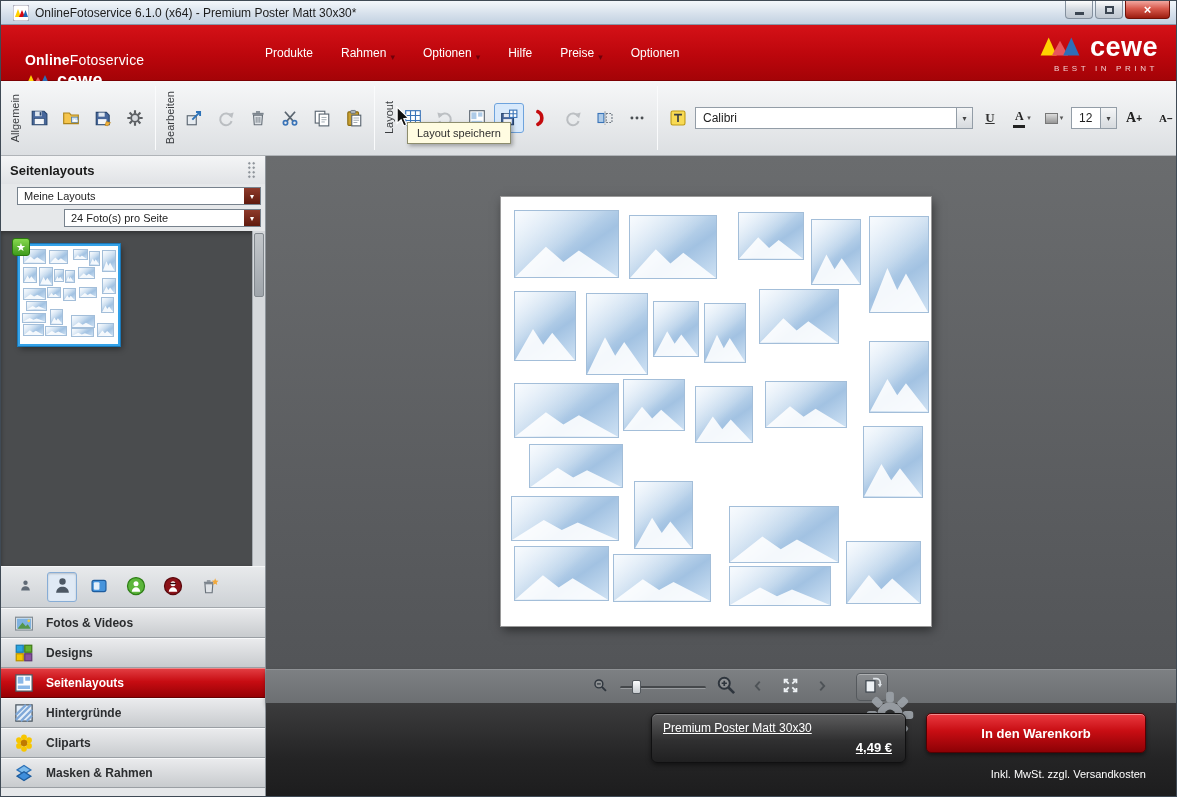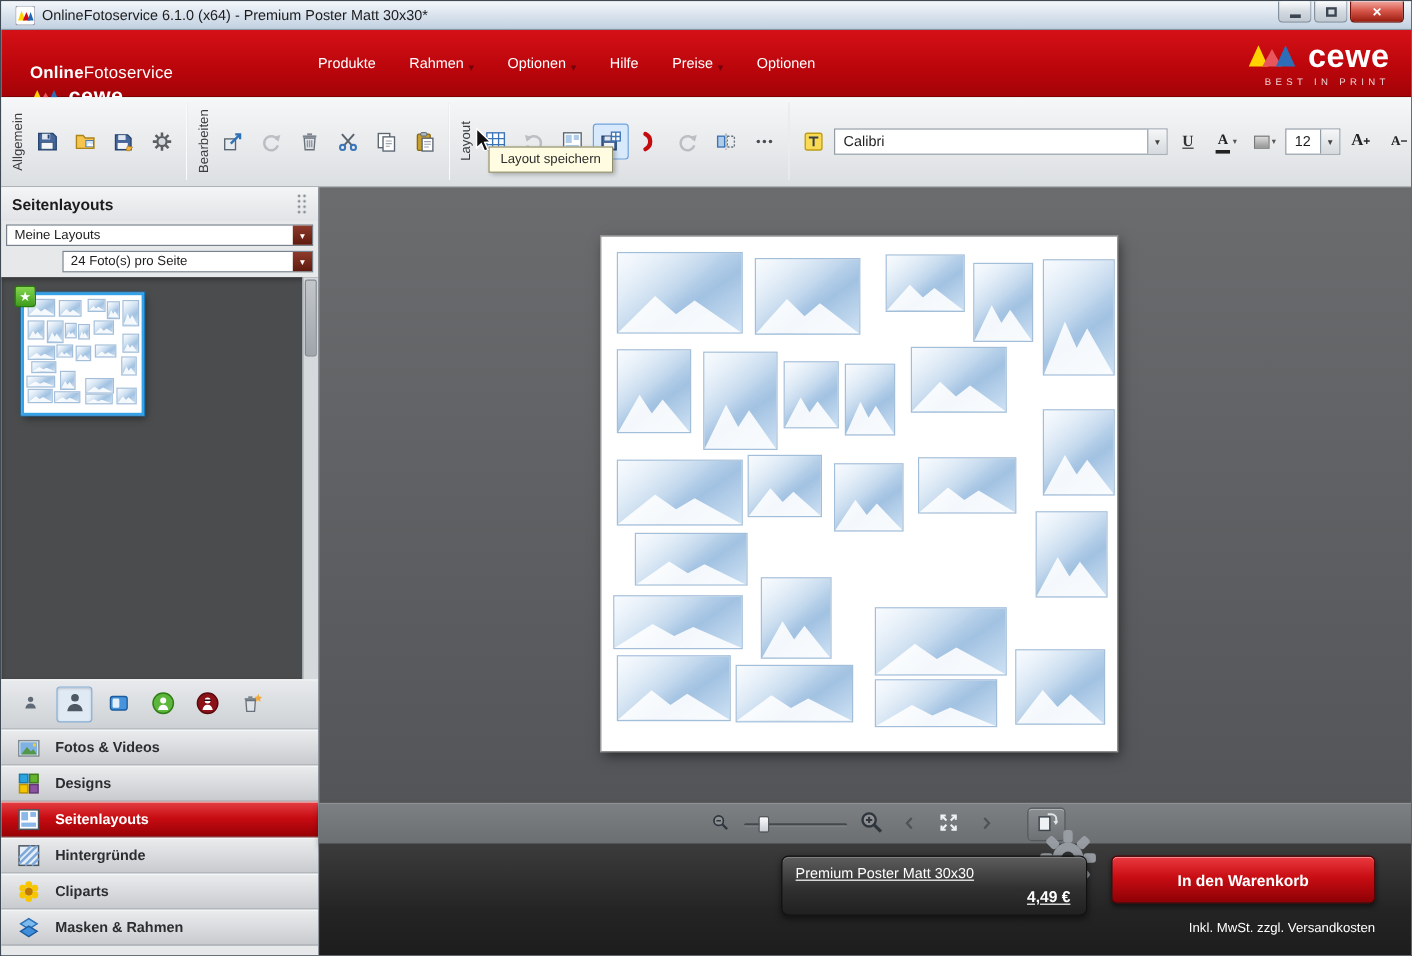--- a/index.html
+++ b/index.html
@@ -60,21 +60,21 @@
   .tooltip { position:absolute; left:406px; top:121px; z-index:60; background:#fffce1; border:1px solid #8d8d6d;
     padding:4px 9px; font-size:11px; color:#2e2e2e; box-shadow:2px 2px 4px rgba(0,0,0,.3); }
   .cursor { position:absolute; left:395px; top:105px; z-index:61; }
 
   
   .sidebar { position:absolute; left:0; top:155px; width:265px; bottom:0; background:#e6e8ea; border-right:1px solid #8f959b; }
   .sb-header { position:absolute; left:0; top:0; width:100%; height:28px; display:flex; align-items:center; padding:0 9px;
     font-weight:bold; font-size:13px; color:#1b1b1b; background:linear-gradient(#f4f5f6,#e1e3e6); }
   .grip { margin-left:auto; width:9px; height:18px;
     background:radial-gradient(circle,#878d94 1px,transparent 1.3px); background-size:4.5px 4.5px; }
-  .sb-filter { position:absolute; left:4px; right:4px; height:18px; display:flex; border:1px solid #77828d; background:#fff; }
+  .sb-filter { position:absolute; left:16px; right:4px; height:18px; display:flex; border:1px solid #77828d; background:#fff; }
   .sb-filter.f1 { top:31px; } .sb-filter.f2 { top:53px;margin-left:47px; }
   .sb-filter .val { flex:1; padding:0 6px; font-size:11px; line-height:16px; color:#1e1e1e; white-space:nowrap; }
   .sb-filter .drop { width:16px; background:linear-gradient(#8e3a2a,#5f1a0e); color:#fff; font-size:8px;
     display:flex; align-items:center; justify-content:center; }
   .layout-list { position:absolute; left:0; top:75px; width:100%; height:335px; background:#4a4c4e;
     box-shadow:inset 0 2px 4px rgba(0,0,0,.35); }
   .layout-scroll { position:absolute; right:0; top:0; width:13px; height:100%; background:#d6d9dc; border-left:1px solid #a6abb0; }
   .layout-scroll .sthumb { position:absolute; left:1px; right:1px; top:2px; height:64px;
     background:linear-gradient(#c3c7cb,#9fa5ab); border:1px solid #82888e; border-radius:2px; }
   .thumb-sel { position:absolute; left:17px; top:13px; width:102px; height:102px; background:#fff;

